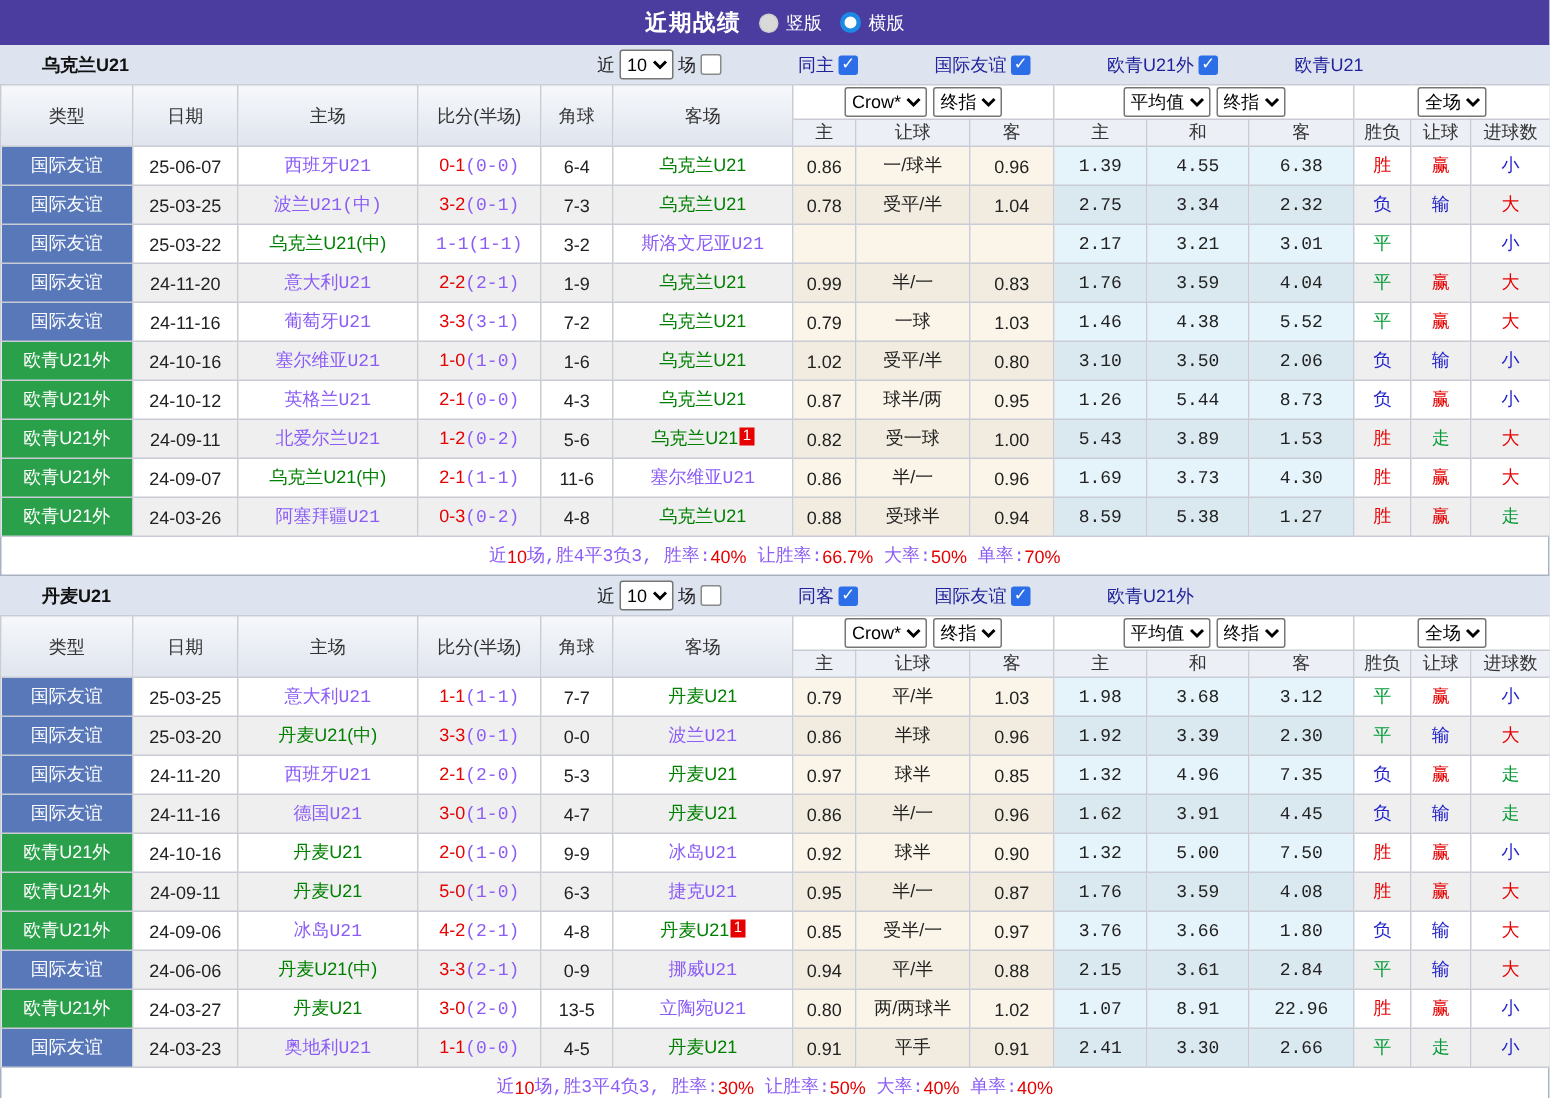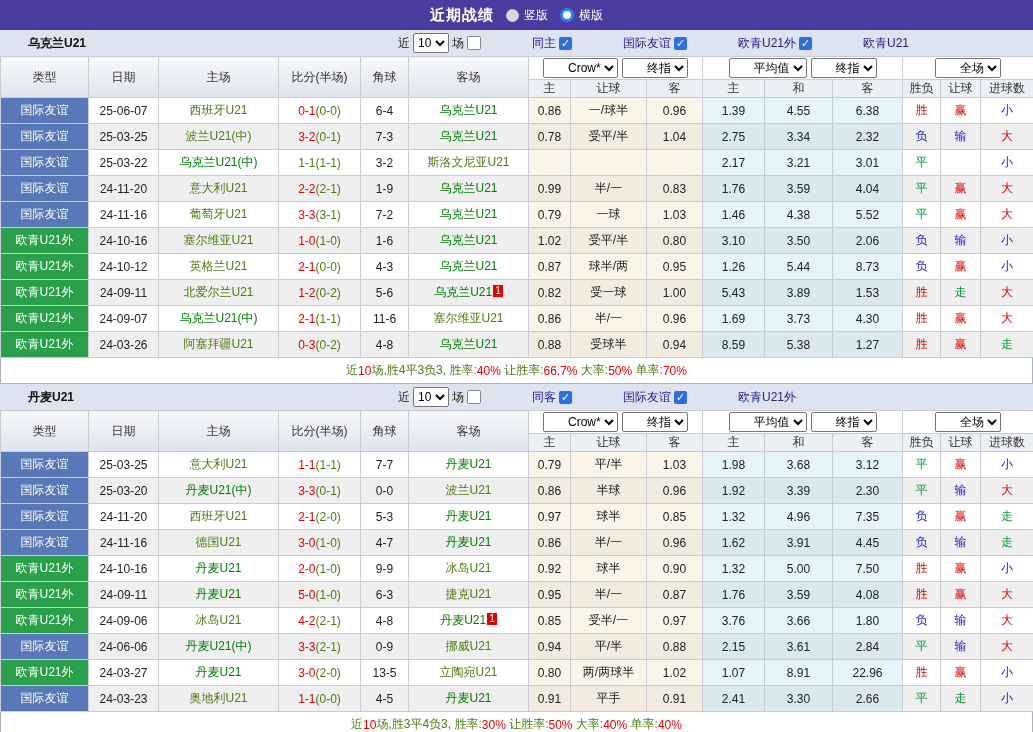--- a/index.html
+++ b/index.html
@@ -18,32 +18,32 @@
   .cb{width:13px;height:13px;display:inline-block;border-radius:2px;text-align:center;line-height:13px;}
   .cb.checked{background:#2b6ee8;color:#fff;font-size:11px;}
   .cb.unchecked{background:#fff;border:1px solid #8a8a8a;width:12px;height:12px;}
   .cb-label{color:#22229c;margin-left:48px;}
   table{border-collapse:collapse;table-layout:fixed;width:1033px;background:#fff;border:1px solid #aab1c2;}
   th,td{border:1px solid #c9ccd4;text-align:center;overflow:hidden;white-space:nowrap;padding:0;font-weight:normal;font-size:12px;}
   thead .hrow1 th{height:22px;background:#fff;}
   thead .hrow1 th.mainth{background:linear-gradient(#f6f8fb,#dfe4ee);color:#333;margin-top:36px;}
   thead .hrow2 th{height:17px;background:#eceff5;color:#333;}
   .ddth{background:#fff;}
-  .ddth select{margin:0 2px;padding-left:20px;}
+  .ddth select{margin:0 2px;}
   tbody td{height:25px;}
   tbody tr:nth-child(even){background:#efefef;}
   td.type{color:#fff;}
   td.type-blue{background:#5878ba;}
   td.type-green{background:#2ba04a;}
   .bg-c{background:rgba(244,230,200,0.42);}
-  .bg-b{background:rgba(180,222,244,0.35);}
+  .bg-b{background:rgba(180,222,244,0.35);font-family:Liberation Mono, monospace;}
   .c-r{color:#e60000;}
   .c-b{color:#2222cc;}
   .c-g{color:#009933;}
-  .c-k{color:#4d7c0f;}
+  .c-k{color:#8b5cf6;font-family:Liberation Mono, monospace;}
   .team-green{color:#008000;}
   .badge{display:inline-block;background:#e60000;color:#fff;font-size:10px;line-height:12px;padding:0 2px;margin-left:1px;vertical-align:text-top;}
   .summary{height:25px;background:#fff;border:1px solid #aab1c2;border-top:none;display:flex;align-items:center;justify-content:center;white-space:pre;}
 </style>
 </head>
 <body>
 
 <div class="titlebar">
   <span class="title">近期战绩</span>
   <span id="radios" style="display: inline-flex; gap: 12px;">

